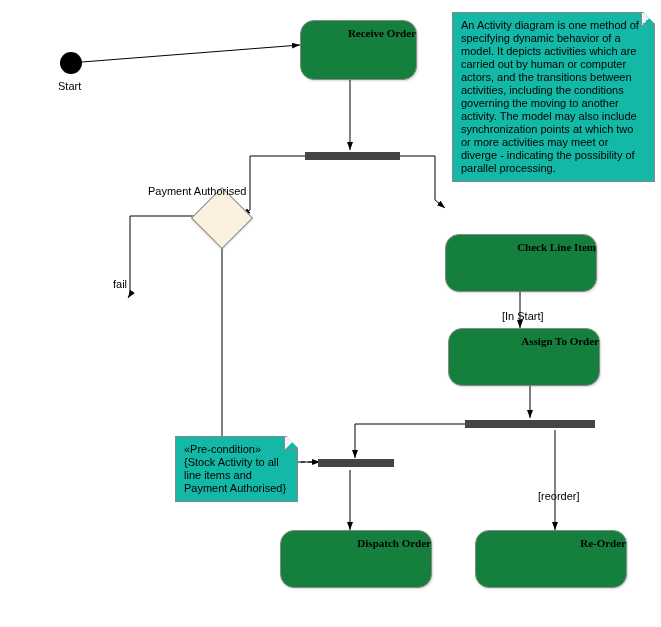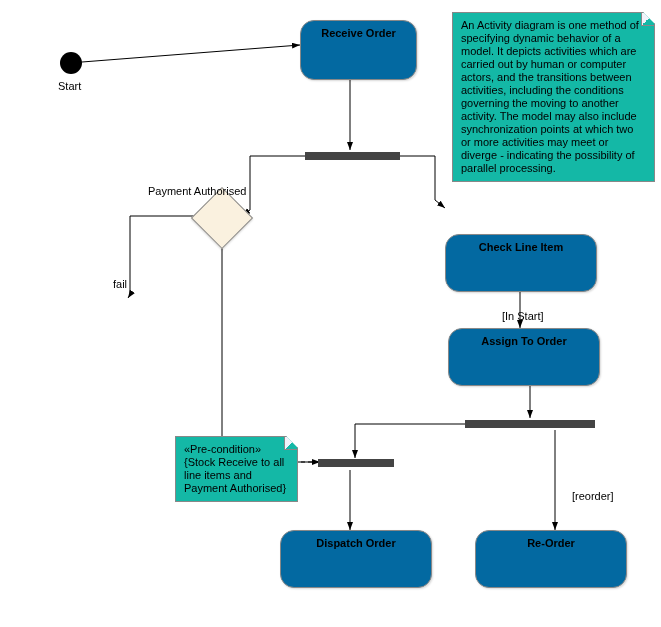--- a/index.html
+++ b/index.html
@@ -1,18 +1,18 @@
 <!DOCTYPE html>
 <html><head>
 <meta charset="utf-8">
 <style>
   html,body{margin:0;padding:0;background:#fff;font-family:Arial,Helvetica,sans-serif;font-size:11px;color:#000;}
   #canvas{position:relative;width:661px;height:627px;}
-  .activity{position:absolute;background:#0369a1;border:1px solid #888;border-radius:14px;
-            box-shadow:1px 1px 2px rgba(0,0,0,.15);text-align:center;font-weight:bold;}
+  .activity{position:absolute;background:#15803d;border:1px solid #888;border-radius:14px;
+            box-shadow:1px 1px 2px rgba(0,0,0,.15);text-align:right;font-weight:bold;font-family:Liberation Serif, serif;}
   .activity .lbl{position:absolute;left:0;right:0;top:6px;}
   .initial{position:absolute;width:22px;height:22px;border-radius:50%;background:#000;}
   .diamond{position:absolute;width:42px;height:42px;background:#FAF1DF;border:1px solid #888;
            transform:rotate(45deg);box-shadow:1px 1px 2px rgba(0,0,0,.15);}
   .bar{position:absolute;background:#444;}
   .note{position:absolute;background:#14b8a6;border:1px solid #888;padding:6px 8px 6px 8px;
         box-shadow:1px 1px 2px rgba(0,0,0,.15);line-height:13px;
         clip-path:polygon(0 0, calc(100% - 12px) 0, 100% 12px, 100% 100%, 0 100%);}
   .note::after{content:"";position:absolute;top:0;right:0;width:12px;height:12px;
         background:linear-gradient(135deg,#F2F2FA 0 50%, transparent 50%);
@@ -84,24 +84,24 @@
   <div class="activity" style="left:448px;top:328px;width:150px;height:56px;">
     <div class="lbl">Assign To Order</div>
   </div>
 
   <div class="bar" style="left:465px;top:420px;width:130px;height:8px;"></div>
 
   <div class="bar" style="left:318px;top:459px;width:76px;height:8px;"></div>
 
   <div class="note" style="left:175px;top:436px;width:105px;">
     <div>«Pre-condition»</div>
-    <div>{Stock Receive to all line items and Payment Authorised}</div>
+    <div>{Stock Activity to all line items and Payment Authorised}</div>
   </div>
 
-  <div class="freetext" style="left:538px;top:490px;margin-left:34px;">[reorder]</div>
+  <div class="freetext" style="left:538px;top:490px;">[reorder]</div>
 
   <div class="activity" style="left:280px;top:530px;width:150px;height:56px;">
     <div class="lbl">Dispatch Order</div>
   </div>
 
   <div class="activity" style="left:475px;top:530px;width:150px;height:56px;">
     <div class="lbl">Re-Order</div>
   </div>
 
 </div>

